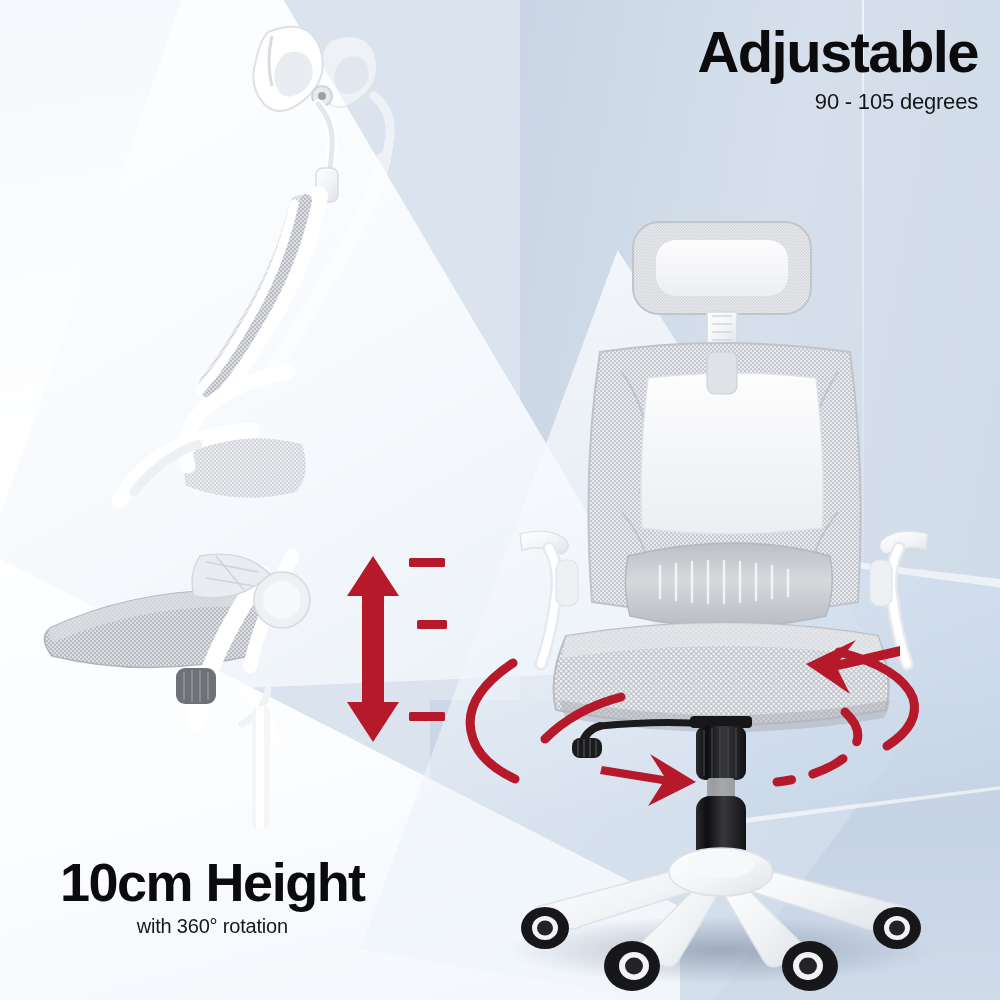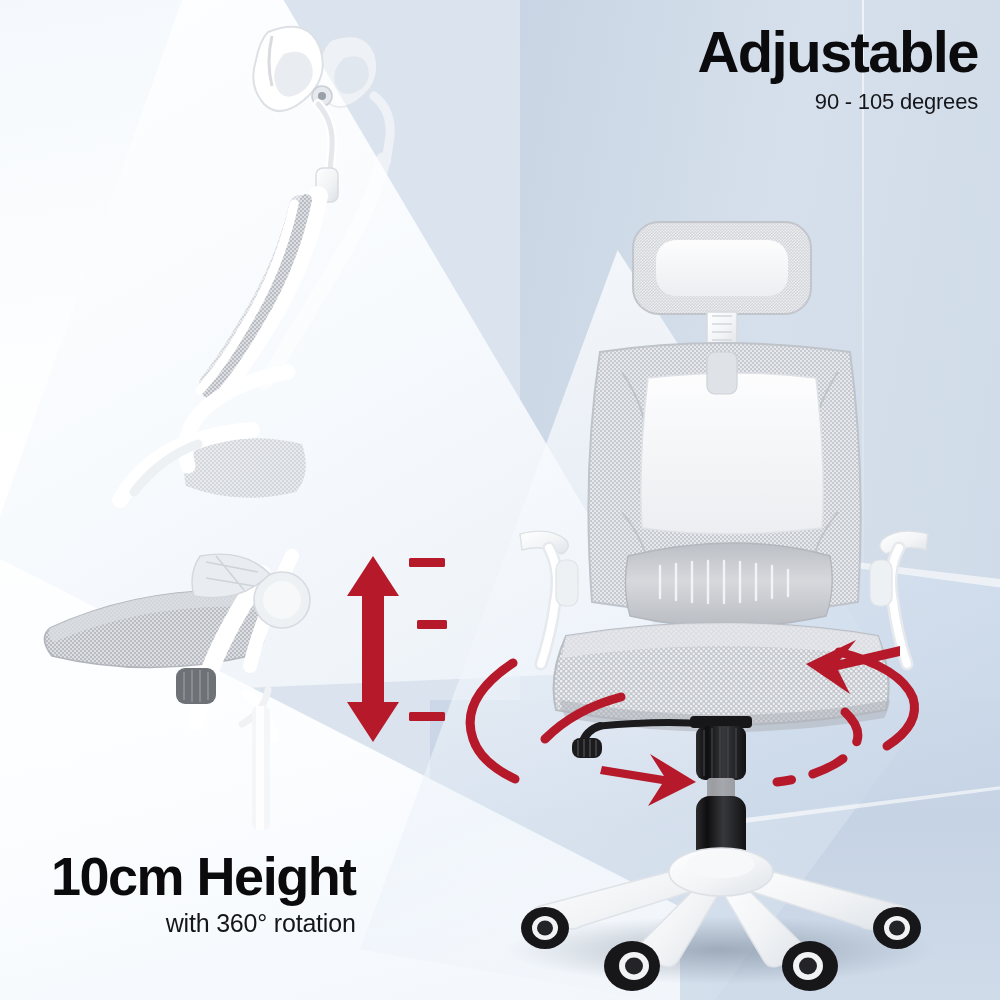--- a/index.html
+++ b/index.html
@@ -67,28 +67,28 @@
   .headline-tr .l1,.headline-tr .l2{
     font-size:58px;font-weight:700;color:#0b0b0d;line-height:.98;
     letter-spacing:-1.6px;white-space:nowrap;display:block;
   }
   .headline-tr .sub{
     display:block;font-size:22px;font-weight:400;color:#15161a;
     letter-spacing:-.2px;margin-top:8px;white-space:nowrap;
   }
 
   .headline-bl{
-    position:absolute;left:51px;bottom:62px;text-align:right;z-index:30;
+    position:absolute;left:60px;bottom:62px;text-align:center;z-index:30;
   }
   .headline-bl .l1,.headline-bl .l2{
     font-size:54px;font-weight:700;color:#0b0b0d;line-height:1.0;
     letter-spacing:-1.5px;white-space:nowrap;display:block;
   }
   .headline-bl .sub{
-    display:block;font-size:25px;font-weight:400;color:#15161a;
+    display:block;font-size:20px;font-weight:400;color:#15161a;
     letter-spacing:-.2px;margin-top:6px;white-space:nowrap;
   }
 
   
   .anno{position:absolute;inset:0;z-index:25;pointer-events:none;}
   .chair-svg{position:absolute;inset:0;z-index:10;}
   .inset-svg{position:absolute;inset:0;z-index:12;}
 </style>
 </head>
 <body>

